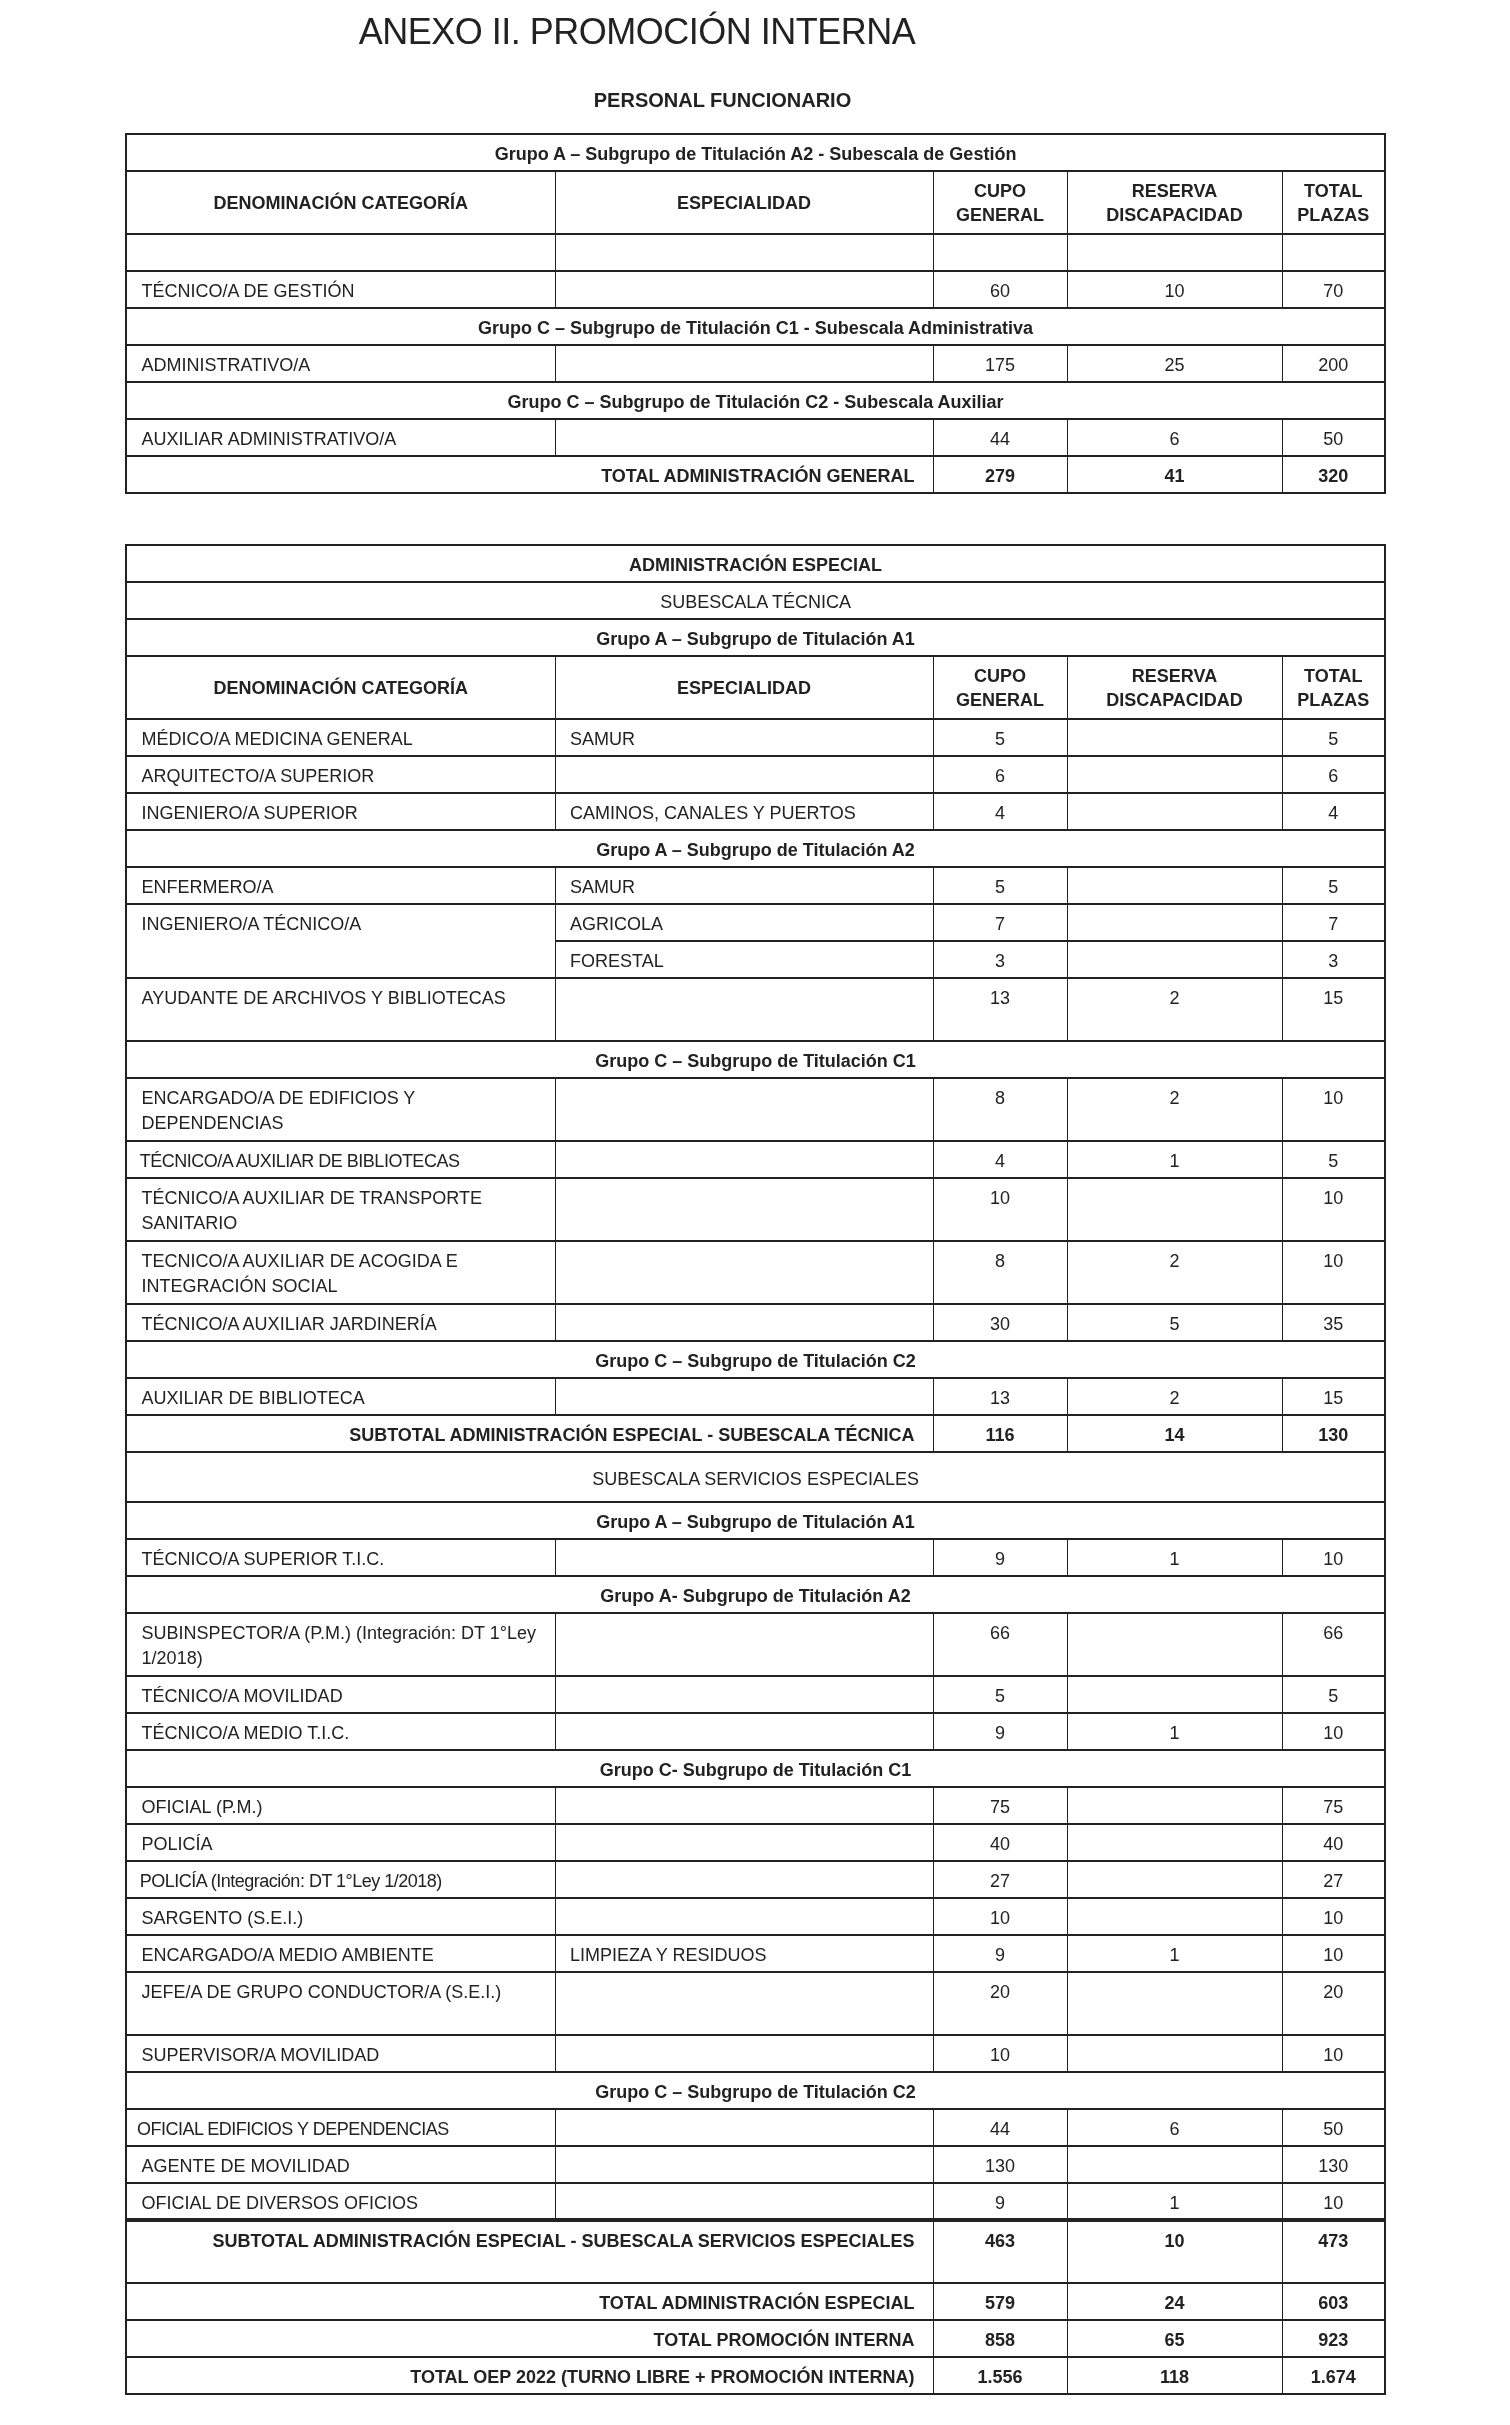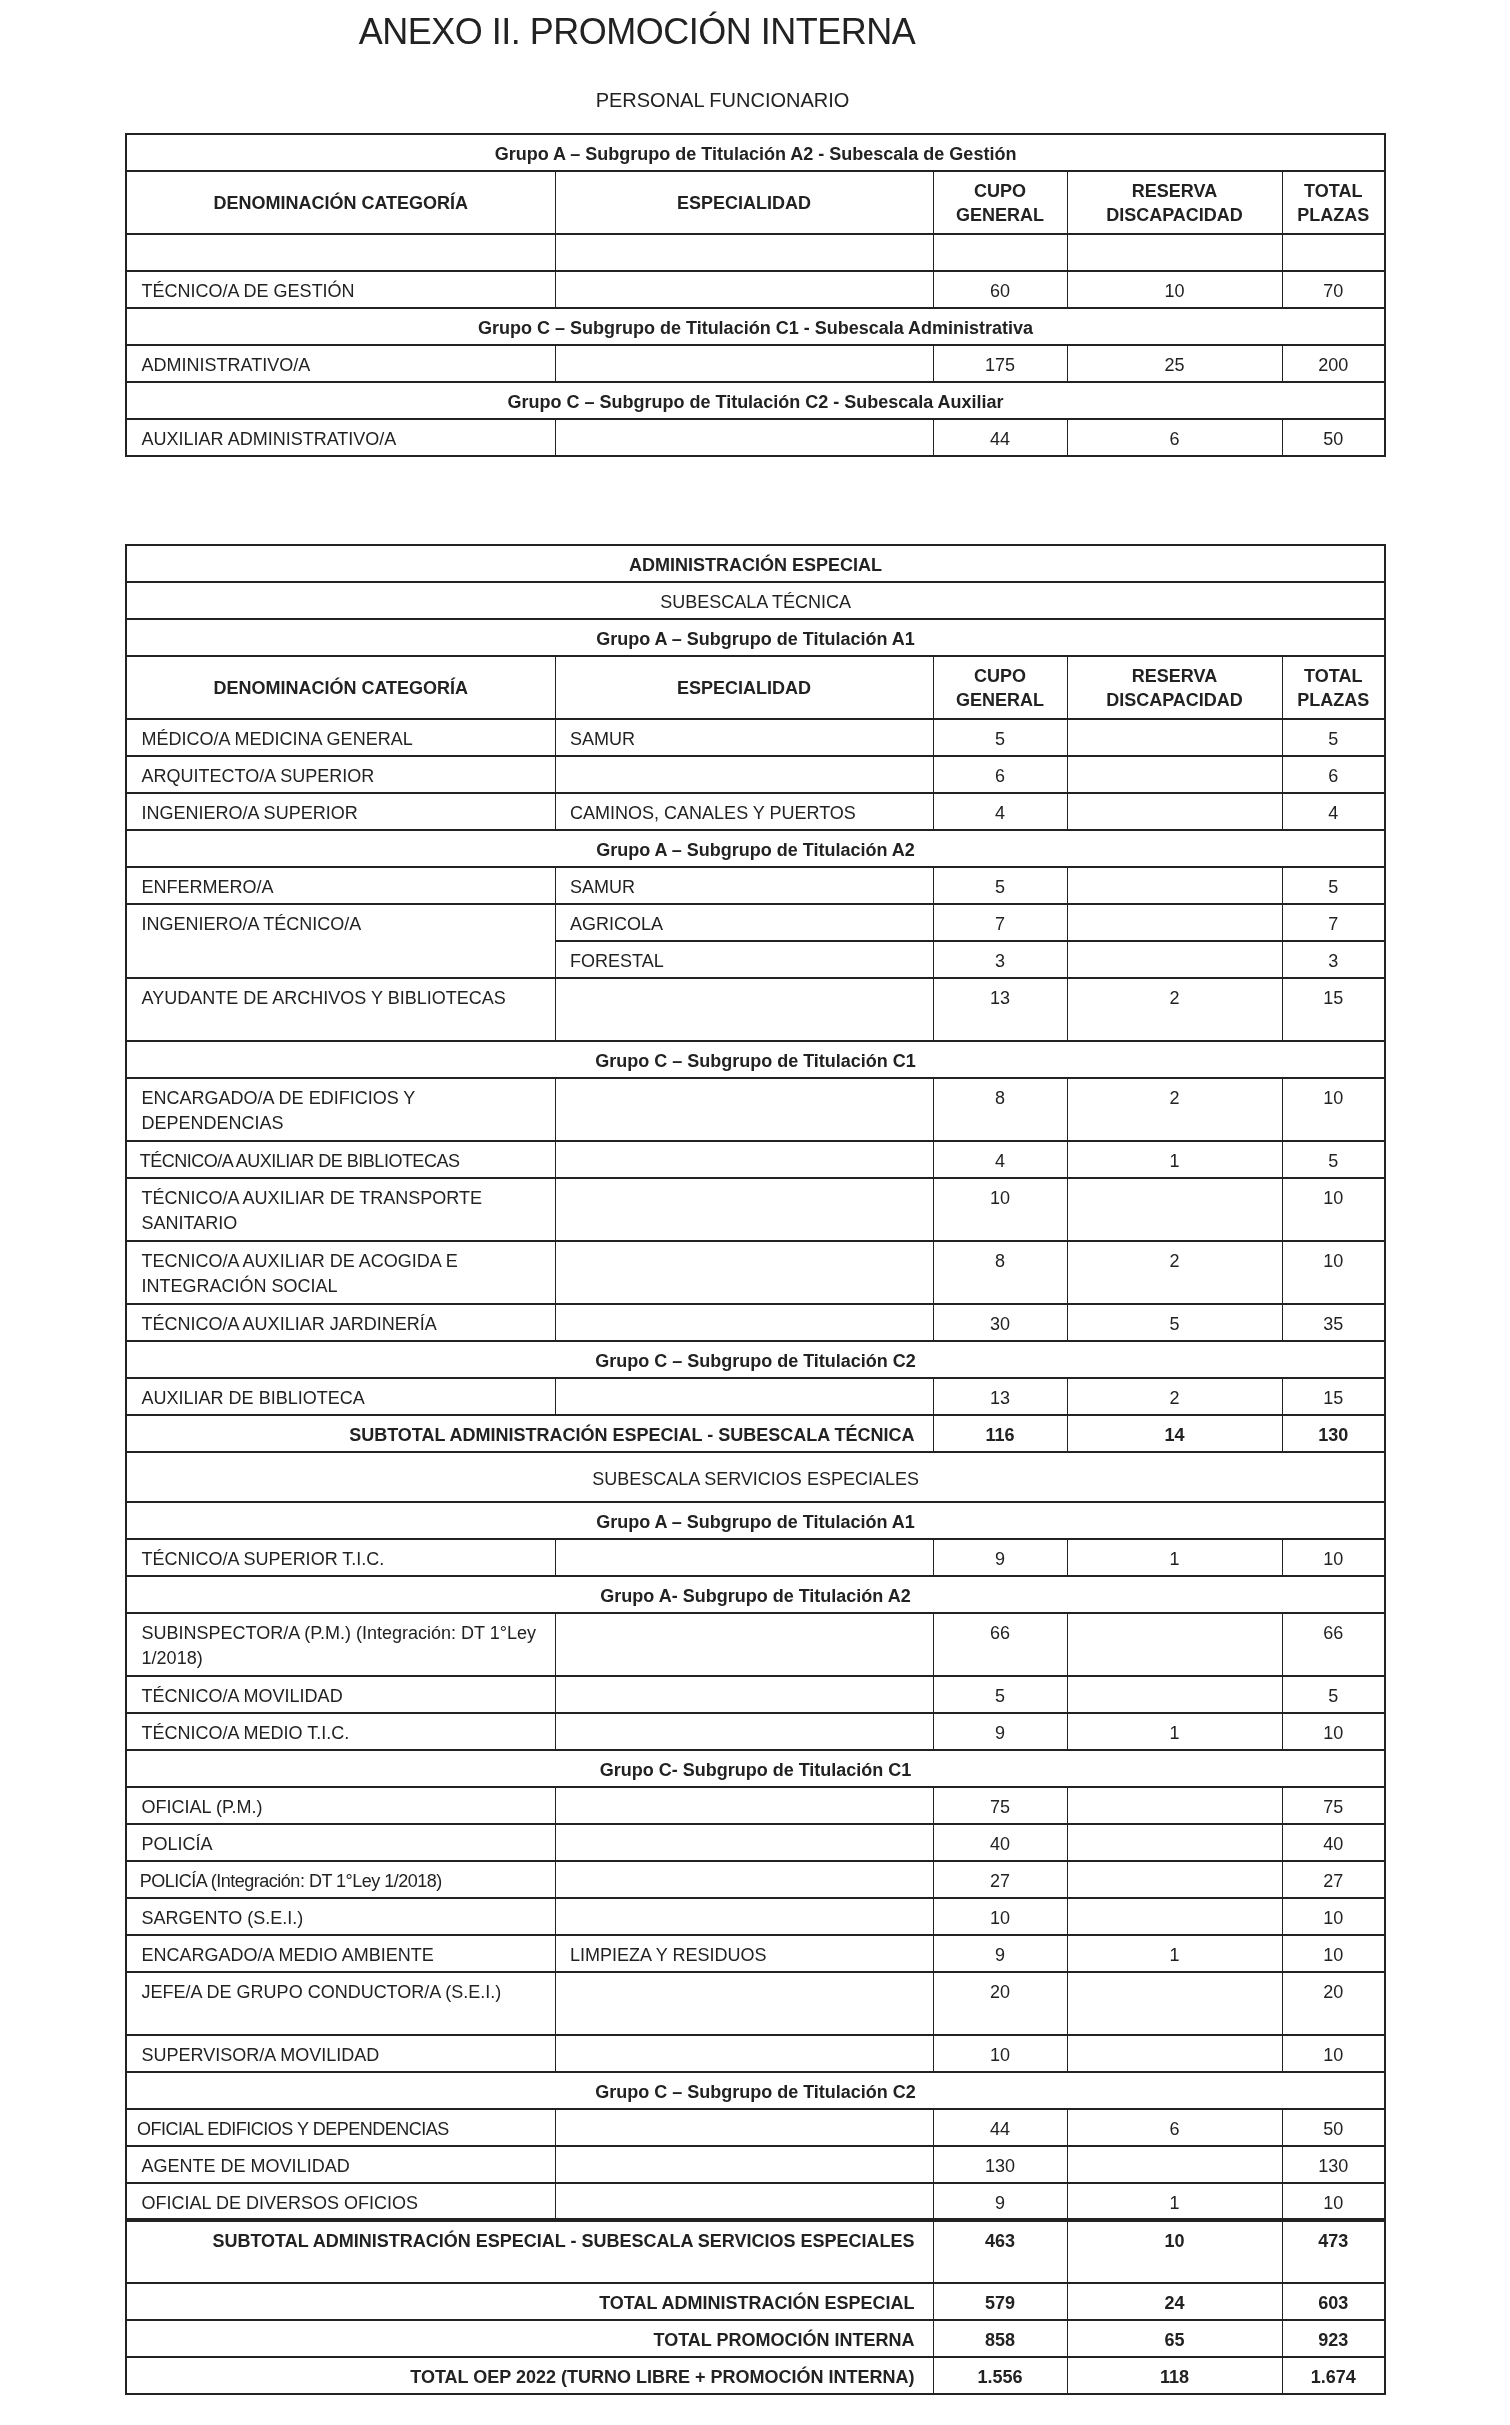--- a/index.html
+++ b/index.html
@@ -1,18 +1,18 @@
 <!DOCTYPE html>
 <html style="font-size:14.6px"><head>
 <meta charset="utf-8">
 <style>
   html, body { margin: 0; padding: 0; background: #ffffff; }
   body { width: 1510px; height: 2426px; position: relative; font-family: "Liberation Sans", sans-serif; color: #222; overflow: hidden; }
   .title { position: absolute; top: 11px; left: 0; width: 1274px; text-align: center; font-size: 36px; font-weight: normal; letter-spacing: -0.5px; }
-  .subtitle { position: absolute; top: 89px; left: 0; width: 1445px; text-align: center; font-size: 20px; font-weight: normal; }
+  .subtitle { position: absolute; top: 89px; left: 0; width: 1445px; text-align: center; font-size: 20px; font-weight: bold; }
   table { position: absolute; left: 125px; border-collapse: collapse; table-layout: fixed; width: 1259px; }
   #t1 { top: 133px; }
   #t2 { top: 544px; }
   td { border: 1.8px solid #222; border-top: 2.7px solid #222; border-bottom: 2.7px solid #222; font-size: 18px; padding: 0 14.6px; height: 32px; vertical-align: top; padding-top: 7.3px; line-height: 24.6px; box-sizing: border-box; overflow: hidden; white-space: nowrap; }
   table { border: 2.7px solid #222; }
   td.num { text-align: center; padding-left: 0; padding-right: 0; }
   td.group { text-align: center; font-weight: bold; }
   td.plain-group { text-align: center; font-weight: normal; }
   td.hdr { text-align: center; vertical-align: middle; font-weight: bold; padding: 0; line-height: 24px; white-space: normal; }
   td.total-label { text-align: right; font-weight: bold; padding-right: 18px; white-space: normal; }
@@ -76,20 +76,26 @@
   <tr class="r41">
     <td colspan="5" class="group">Grupo C – Subgrupo de Titulación C2 -  Subescala Auxiliar</td>
   </tr>
   <tr class="r41">
     <td>AUXILIAR ADMINISTRATIVO/A</td>
     <td></td>
     <td class="num">44</td>
     <td class="num">6</td>
     <td class="num">50</td>
   </tr>
+  <tr class="r41">
+    <td colspan="2" class="total-label">TOTAL ADMINISTRACIÓN GENERAL</td>
+    <td class="num bold">279</td>
+    <td class="num bold">41</td>
+    <td class="num bold">320</td>
+  </tr>
 </tbody>
   </table>
 
 <table id="t2">
   <colgroup>
       <col style="width:429px">
       <col style="width:378px">
       <col style="width:134px">
       <col style="width:215px">
       <col style="width:103px">

